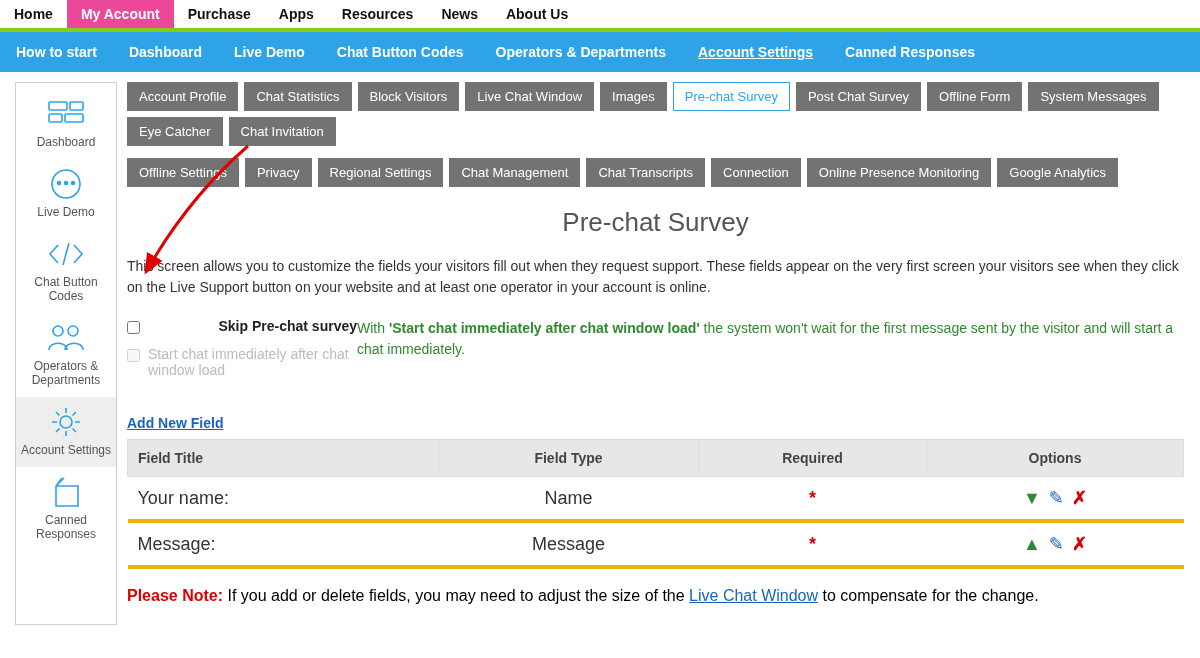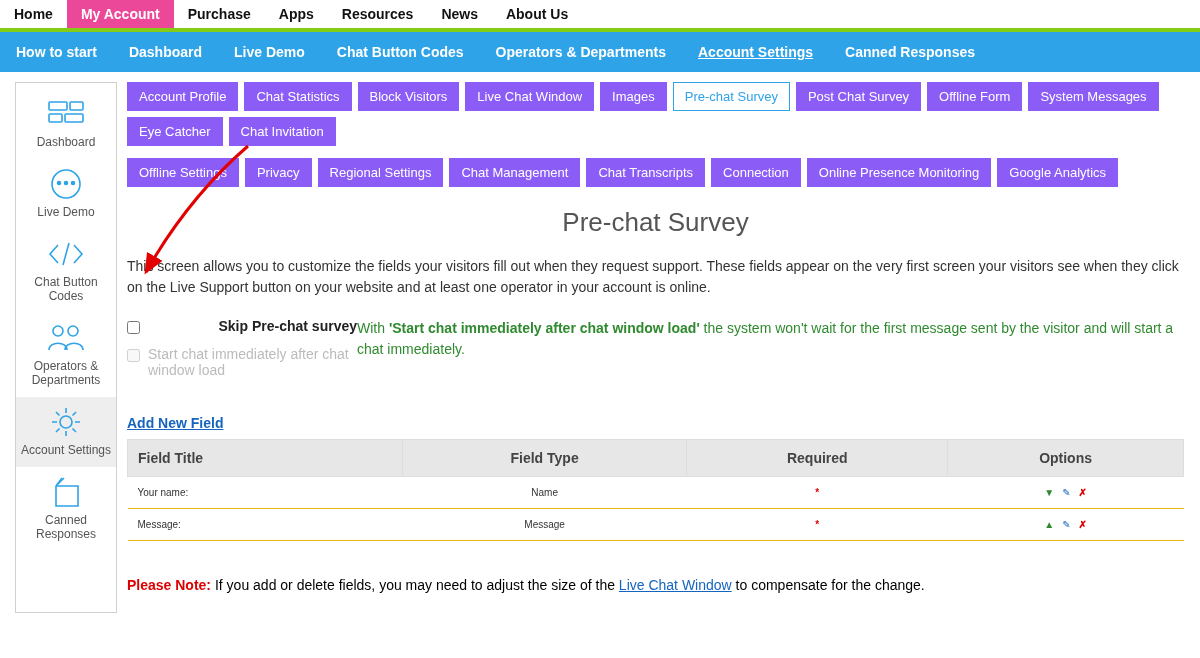--- a/index.html
+++ b/index.html
@@ -15,46 +15,46 @@
 
 .wrap { display:flex; margin-top:10px; }
 .sidebar { width:102px; margin-left:15px; border:1px solid #d0d0d0; padding:6px 0 12px; }
 .side-item { text-align:center; padding:8px 4px 10px; font-size:12px; color:#555; cursor:pointer; }
 .side-item.active { background:#eeeeee; }
 .side-item .ico { height:34px; display:flex; align-items:center; justify-content:center; margin-bottom:4px; }
 .side-item .ico svg { stroke:#2ea3e8; fill:none; stroke-width:1.6; }
 .main { flex:1; padding:0 16px 20px 10px; }
 
 .tabs { display:flex; flex-wrap:wrap; gap:6px; margin-bottom:6px; }
-.tabs a { background:#8b5cf6; color:#fff; font-size:13px; padding:7px 12px; cursor:pointer; }
+.tabs a { background:#737373; color:#fff; font-size:13px; padding:7px 12px; cursor:pointer; }
 .tabs a.current { background:#fff; color:#2ea3e8; border:1px solid #2ea3e8; padding:6px 11px; }
 .page-title { text-align:center; font-size:26px; color:#555; font-weight:400; margin:14px 0 18px; }
 .intro { font-size:14px; color:#333; line-height:1.5; margin-bottom:20px; }
 
 .opts { display:flex; gap:0; margin-bottom:24px; }
 .opts-left { width:230px; }
 .opt-row { display:flex; align-items:flex-start; gap:8px; margin-bottom:12px;justify-content:space-between; }
 .opt-row input { margin-top:3px; }
 .opt-row label { font-size:14px; }
 .opt-row.strong label { font-weight:700; color:#222; }
 .opt-row.disabled label { color:#bbb; }
 .opt-row.disabled input { accent-color:#ccc; }
 .opts-right { flex:1; font-size:14px; color:#2f8a2f; line-height:1.5; }
 .opts-right p { margin-bottom:6px; }
 .opts-right b { color:#2f8a2f; }
 .add-link { color:#1565c0; font-weight:700; text-decoration:underline; font-size:14px; cursor:pointer; display:inline-block; margin-bottom:8px; }
 
 table { width:100%; border-collapse:collapse; }
 th { background:#e7e7e7; font-size:14px; font-weight:700; color:#444; padding:10px; text-align:center; border:1px solid #ddd;}
 th:first-child{text-align:left;}
-td { font-size:10px; color:#333; padding:10px; text-align:center; border-bottom:1px solid #eab308;}
+td { font-size:18px; color:#333; padding:10px; text-align:center; border-bottom:4px solid #eab308;}
 td:first-child{text-align:left;}
 .star { color:#d00; font-weight:700; }
 .icon-btn { display:inline-block; margin:0 4px; cursor:pointer; }
-.note { margin-top:36px; font-size:14px; }
+.note { margin-top:18px; font-size:16px; }
 .note .pn { color:#d00; font-weight:700; }
 .note a { color:#1565c0; text-decoration:underline; cursor:pointer;}
 
 .arrow-svg { position:absolute; left:128px; top:138px; pointer-events:none; }
 </style>
 </head>
 <body>
 
 <div class="topnav" id="topnav">
     <a>Home</a>

